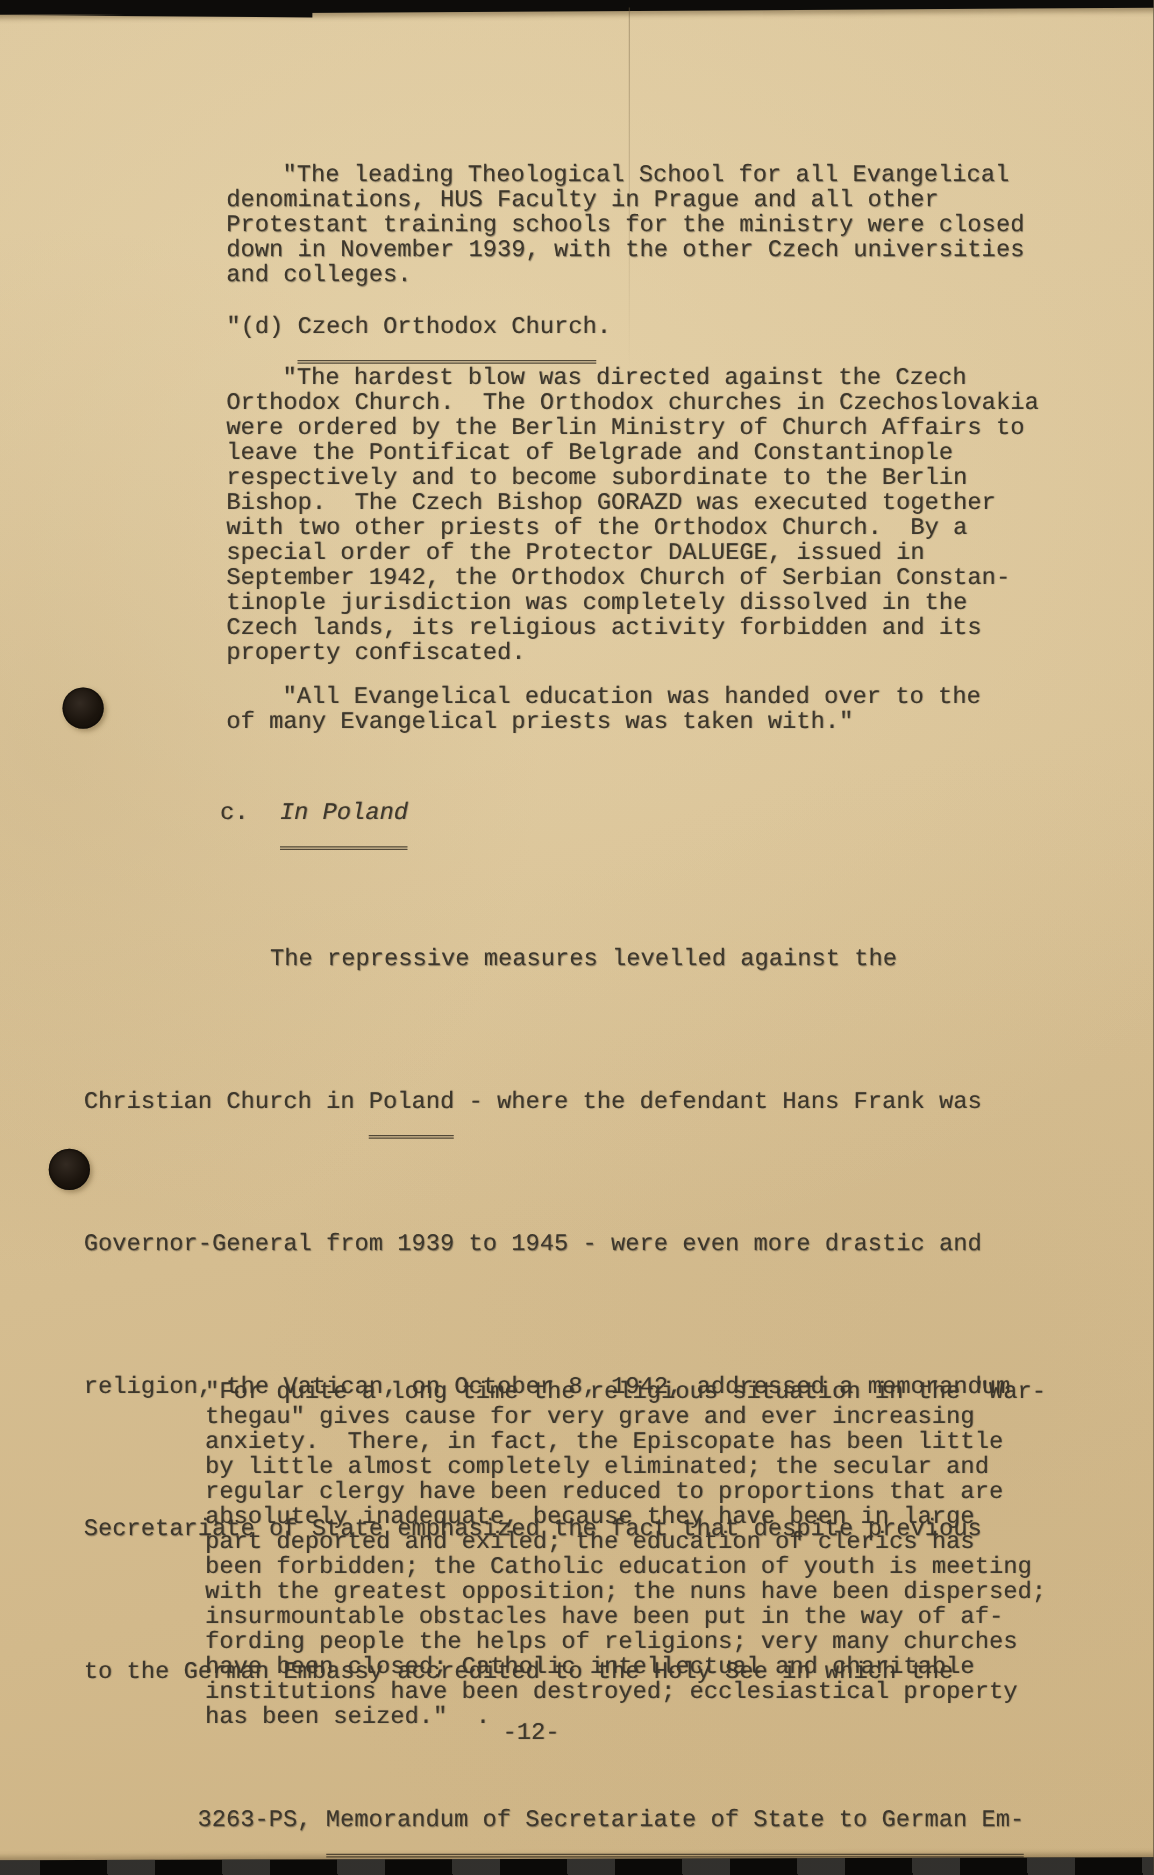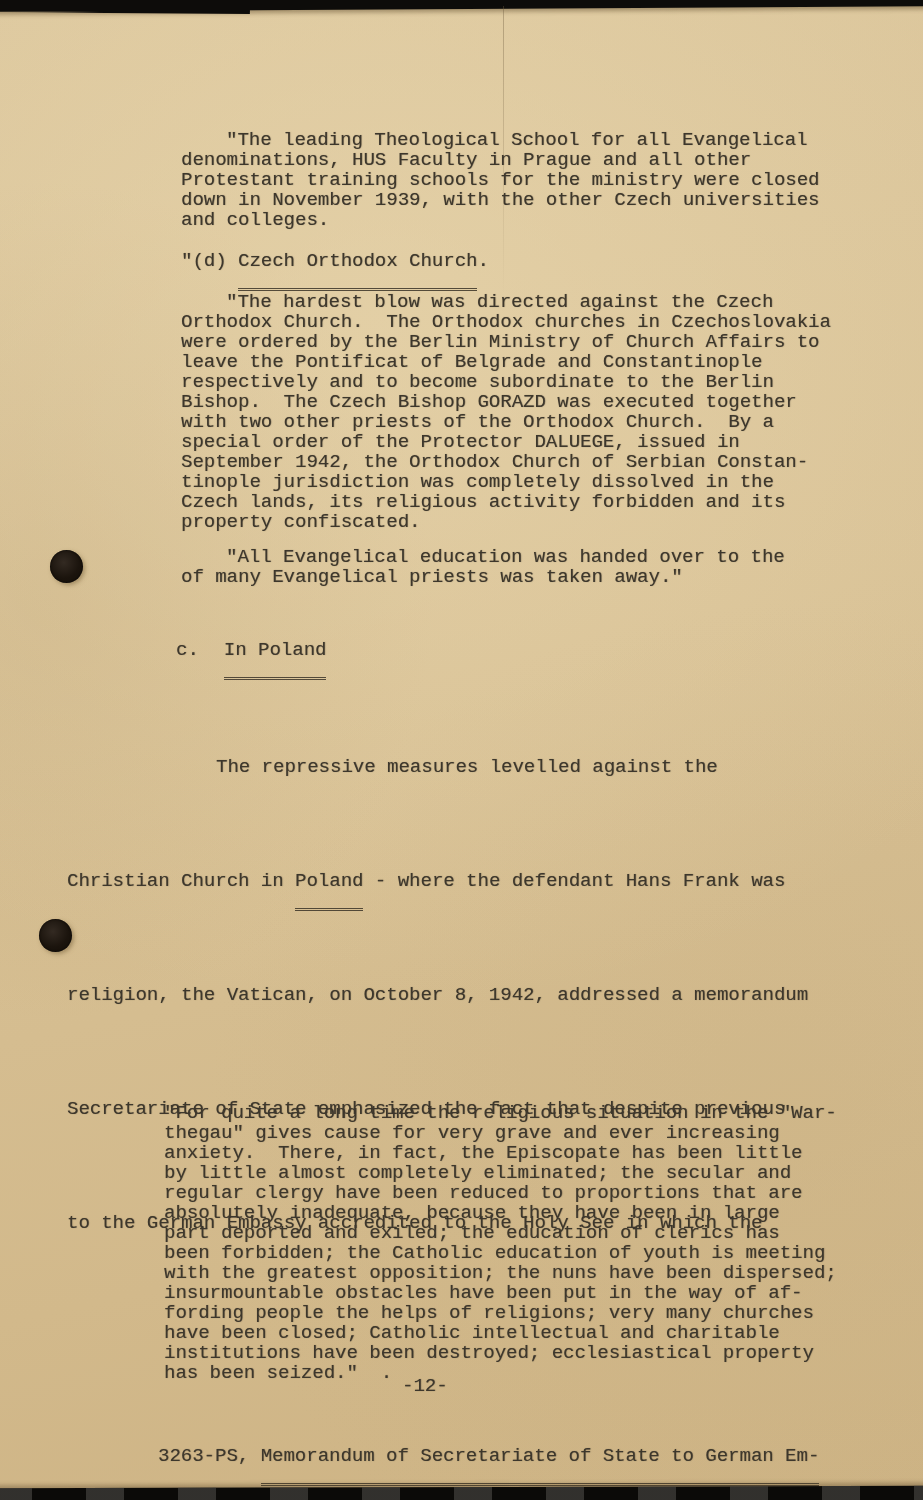--- a/index.html
+++ b/index.html
@@ -63,21 +63,21 @@
   }
   .block { position: absolute; white-space: pre; }
   .tline, .dline { white-space: pre; }
 
   .single { line-height: 20px; }
   .quote-block { left: 181px; }
   .quote-block .tline:first-child { padding-left: 45px; }
 
   .heading-block { left: 181px; line-height: 20px; }
   .heading-c-block { left: 176px; line-height: 20px; }
-  .heading-c-block .heading-title { margin-left: 25px; }
+  .heading-c-block .heading-title { margin-left: 25px; font-style: italic; }
 
   .body-block { left: 67px; line-height: 38px; }
   .body-block .dline:first-child { padding-left: 149px; }
 
   .memo-block { left: 164px; }
   .citation-block { left: 158px; line-height: 27px; }
   .page-number { left: 402px; top: 1376px; line-height: 20px; }
 
   
   .u {
@@ -97,27 +97,28 @@
   <div class="hole hole-2"></div>
 
   <div class="typewriter">
 
     <div class="block quote-block single" style="top:130px"><div class="tline">"The leading Theological School for all Evangelical</div><div class="tline">denominations, HUS Faculty in Prague and all other</div><div class="tline">Protestant training schools for the ministry were closed</div><div class="tline">down in November 1939, with the other Czech universities</div><div class="tline">and colleges.</div></div>
 
     <div class="block heading-block" style="top:251px"><span>"(d) </span><span class="u">Czech Orthodox Church</span><span>.</span></div>
 
     <div class="block quote-block single" style="top:292px"><div class="tline">"The hardest blow was directed against the Czech</div><div class="tline">Orthodox Church.  The Orthodox churches in Czechoslovakia</div><div class="tline">were ordered by the Berlin Ministry of Church Affairs to</div><div class="tline">leave the Pontificat of Belgrade and Constantinople</div><div class="tline">respectively and to become subordinate to the Berlin</div><div class="tline">Bishop.  The Czech Bishop GORAZD was executed together</div><div class="tline">with two other priests of the Orthodox Church.  By a</div><div class="tline">special order of the Protector DALUEGE, issued in</div><div class="tline">September 1942, the Orthodox Church of Serbian Constan-</div><div class="tline">tinople jurisdiction was completely dissolved in the</div><div class="tline">Czech lands, its religious activity forbidden and its</div><div class="tline">property confiscated.</div></div>
 
-    <div class="block quote-block single" style="top:547px"><div class="tline">"All Evangelical education was handed over to the</div><div class="tline">of many Evangelical priests was taken away."</div></div>
+    <div class="block quote-block single" style="top:547px"><div class="tline">"All Evangelical education was handed over to the</div><div class="tline">of many Evangelical priests was taken with."</div></div>
 
     <div class="block heading-c-block" style="top:640px"><span>c.</span><span class="u heading-title">In Poland</span></div>
 
     <div class="block body-block" style="top:672px">
       <div class="dline">The repressive measures levelled against the</div>
       <div class="dline"><span>Christian Church in </span><span class="u">Poland</span><span> - where the defendant Hans Frank was</span></div>
+      <div class="dline">Governor-General from 1939 to 1945 - were even more drastic and</div>
       <div class="dline">religion, the Vatican, on October 8, 1942, addressed a memorandum</div>
       <div class="dline">Secretariate of State emphasized the fact that despite previous</div>
       <div class="dline">to the German Embassy accredited to the Holy See in which the</div>
       
       
       
       
     </div>
 
     <div class="block memo-block single" style="top:1103px"><div class="tline">"For quite a long time the religious situation in the "War-</div><div class="tline">thegau" gives cause for very grave and ever increasing</div><div class="tline">anxiety.  There, in fact, the Episcopate has been little</div><div class="tline">by little almost completely eliminated; the secular and</div><div class="tline">regular clergy have been reduced to proportions that are</div><div class="tline">absolutely inadequate, because they have been in large</div><div class="tline">part deported and exiled; the education of clerics has</div><div class="tline">been forbidden; the Catholic education of youth is meeting</div><div class="tline">with the greatest opposition; the nuns have been dispersed;</div><div class="tline">insurmountable obstacles have been put in the way of af-</div><div class="tline">fording people the helps of religions; very many churches</div><div class="tline">have been closed; Catholic intellectual and charitable</div><div class="tline">institutions have been destroyed; ecclesiastical property</div><div class="tline">has been seized."  .</div></div>

